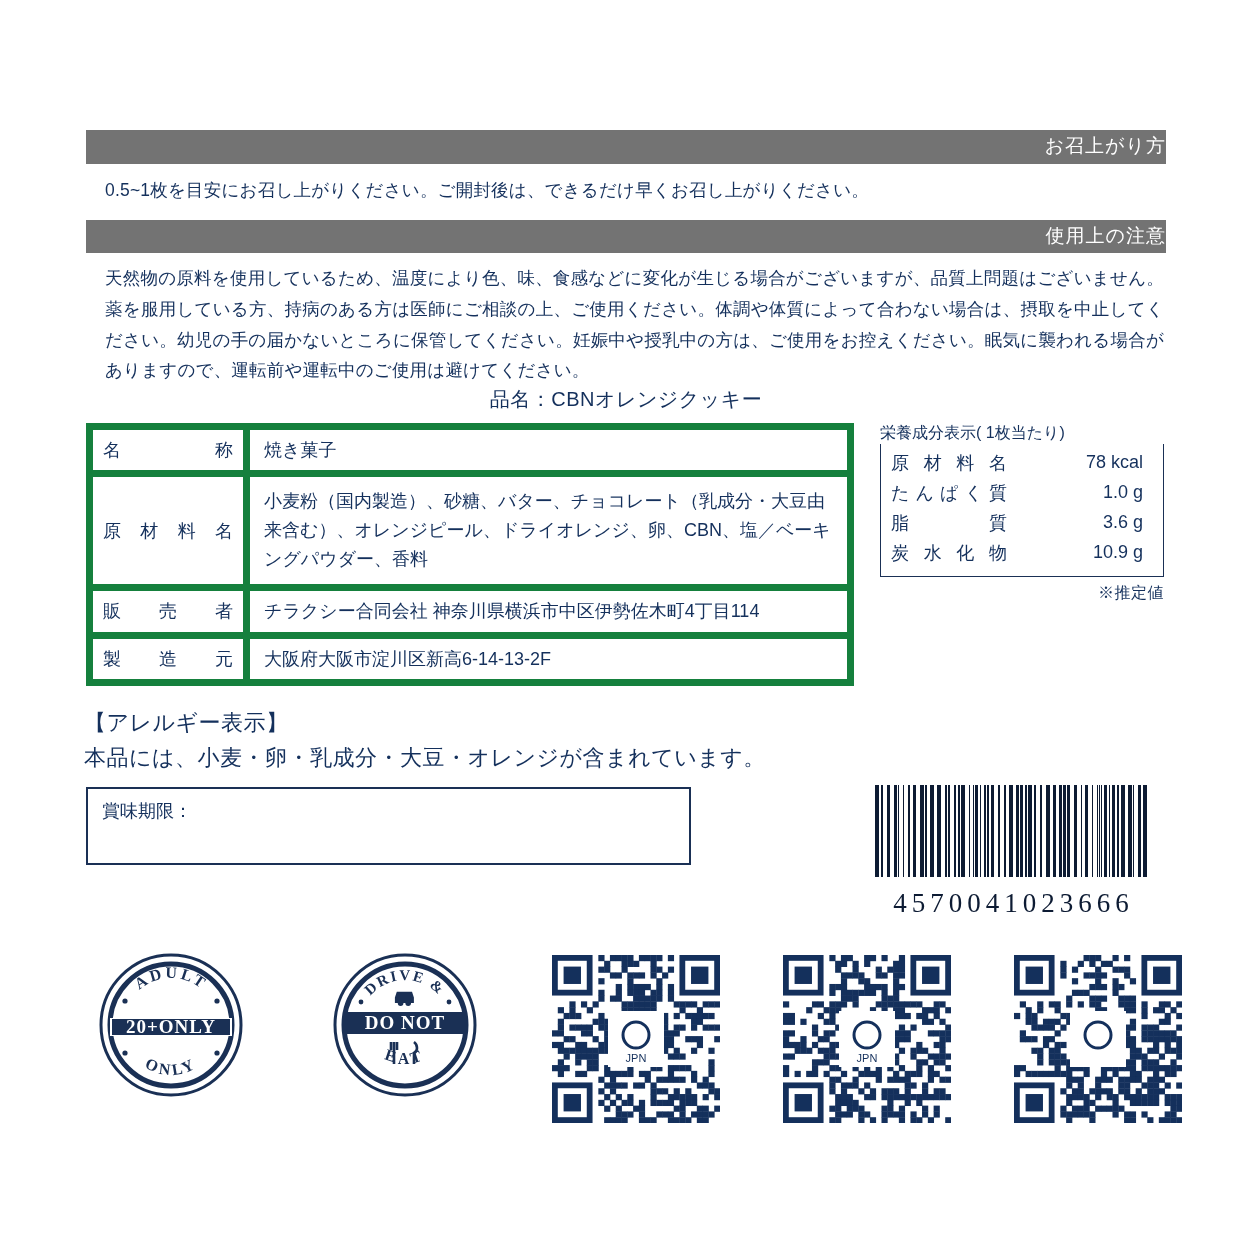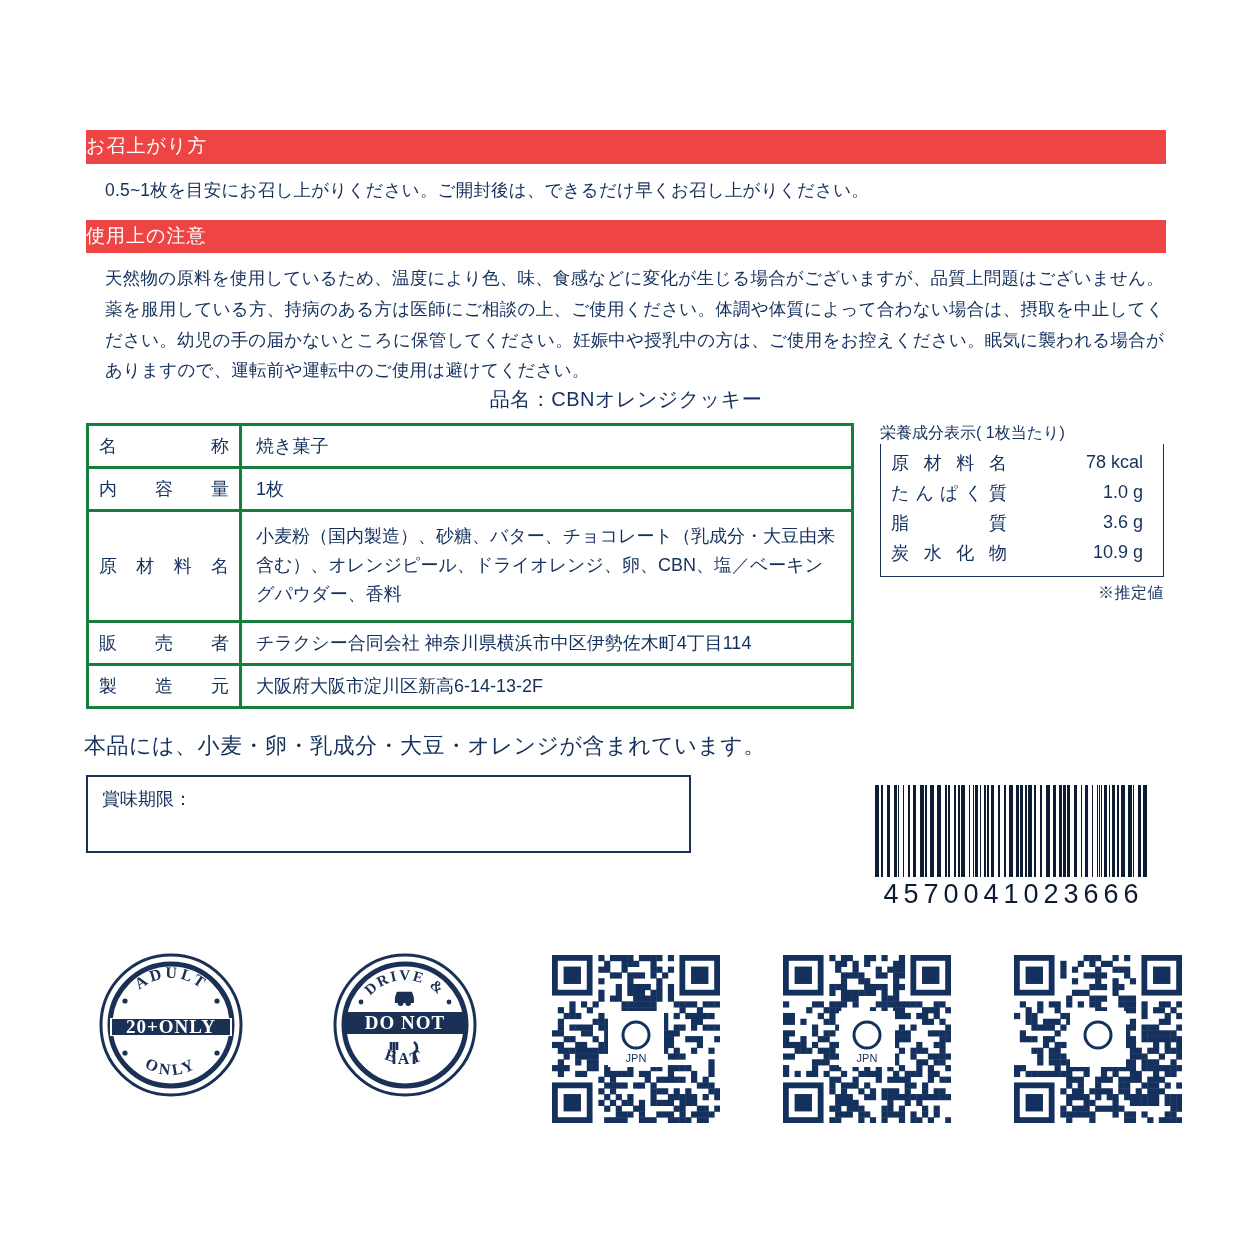--- a/index.html
+++ b/index.html
@@ -23,23 +23,23 @@
   }
   .content {
     position: absolute;
     left: 86px;
     top: 130px;
     width: 1080px;
   }
 
   
   .bar {
-    background: #ef4444;
+    background: #737373;
     color: #ffffff;
-    text-align: left;
+    text-align: right;
     font-size: 19px;
     letter-spacing: 1px;
     padding: 6px 0 7px 0;
     line-height: 1.1;
   }
   .bar.second { margin-top: 14px; }
 
   .para {
     font-size: 17.5px;
     line-height: 1.75;
@@ -64,21 +64,21 @@
     gap: 26px;
   }
   table {
     border-collapse: collapse;
   }
   .info-table {
     width: 768px;
     table-layout: fixed;
   }
   .info-table td {
-    border: 3px solid #15803d;
+    border: 7px solid #15803d;
     font-size: 18px;
     color: #14305c;
     padding: 7px 10px;
     vertical-align: middle;
     line-height: 1.45;
   }
   .info-table td.label {
     width: 130px;
     text-align: center;
     letter-spacing: 0;
@@ -186,25 +186,25 @@
     align-items: flex-end;
     justify-content: center;
     gap: 0;
   }
   .barcode-bars i {
     display: block;
     background: #0d1b33;
     height: 100%;
   }
   .barcode-num {
-    font-family: Liberation Sans, sans-serif;
+    font-family: Liberation Serif, serif;
     font-size: 27px;
     letter-spacing: 5px;
     color: #0d1b33;
-    margin-top: 2px;
+    margin-top: 11px;
     padding-left: 5px;
   }
 
   
   .badges {
     position: absolute;
     left: 86px;
     top: 950px;
     width: 1080px;
     height: 190px;
@@ -234,24 +234,20 @@
 
     <div class="product-name">品名：CBNオレンジクッキー</div>
 
     <div class="tables-row">
 
       <table class="info-table">
         <tbody>
             <tr>
           <td class="label"><span class="sp">名　称</span></td>
           <td class="val">焼き菓子</td>
-        </tr>
-        <tr>
-          <td class="label"><span class="sp">内容量</span></td>
-          <td class="val">1枚</td>
         </tr>
         <tr>
           <td class="label"><span class="sp">原材料名</span></td>
           <td class="val ingredients">小麦粉（国内製造）、砂糖、バター、チョコレート（乳成分・大豆由来含む）、オレンジピール、ドライオレンジ、卵、CBN、塩／ベーキングパウダー、香料</td>
         </tr>
         <tr>
           <td class="label"><span class="sp">販売者</span></td>
           <td class="val">チラクシー合同会社 神奈川県横浜市中区伊勢佐木町4丁目114</td>
         </tr>
         <tr>
@@ -284,20 +280,21 @@
             </tr>
           </tbody>
             </table>
         </div>
         <div class="nutri-note">※推定値</div>
       </div>
 
     </div>
 
     <div class="allergy">
+      <div class="allergy-title">【アレルギー表示】</div>
       <div class="allergy-body">本品には、小麦・卵・乳成分・大豆・オレンジが含まれています。</div>
     </div>
 
     <div class="expiry-box">
       <span>賞味期限：</span>
     </div>
 
   </div>
 
   <div class="barcode-area">

